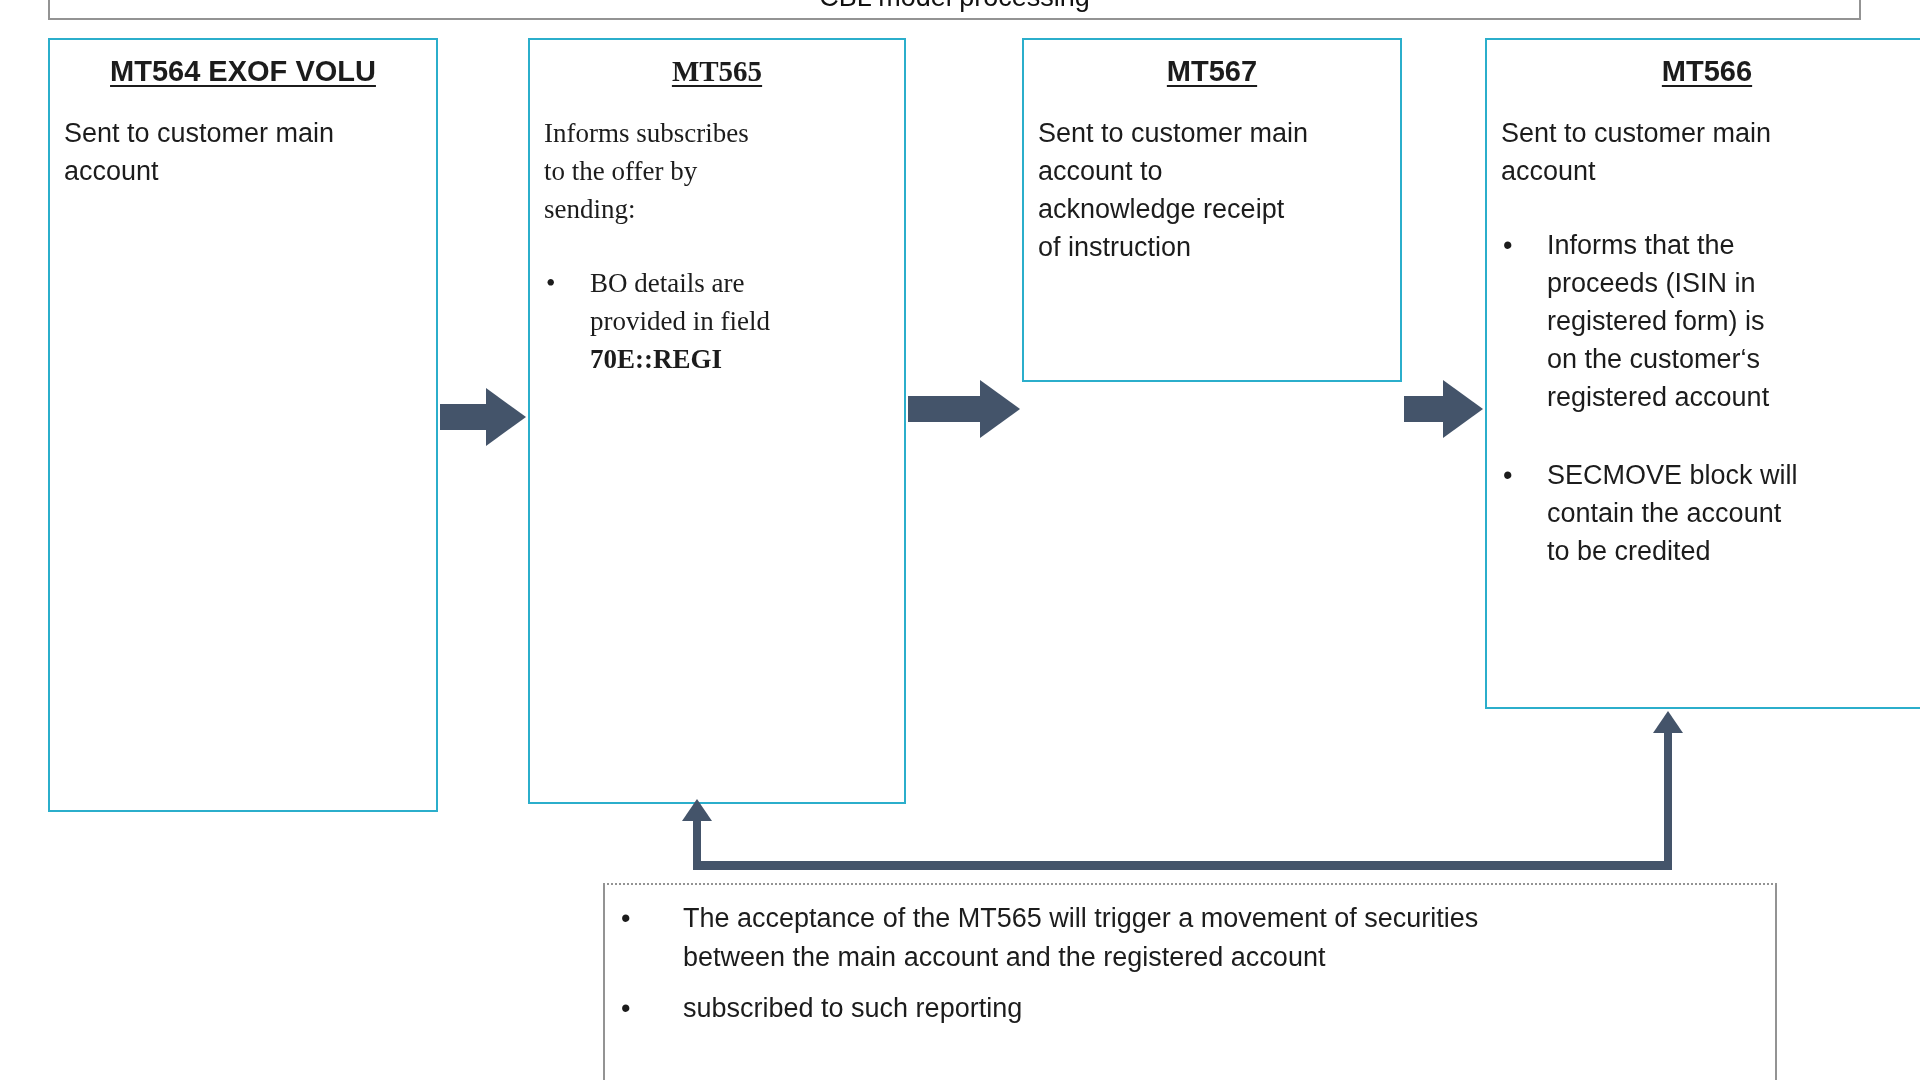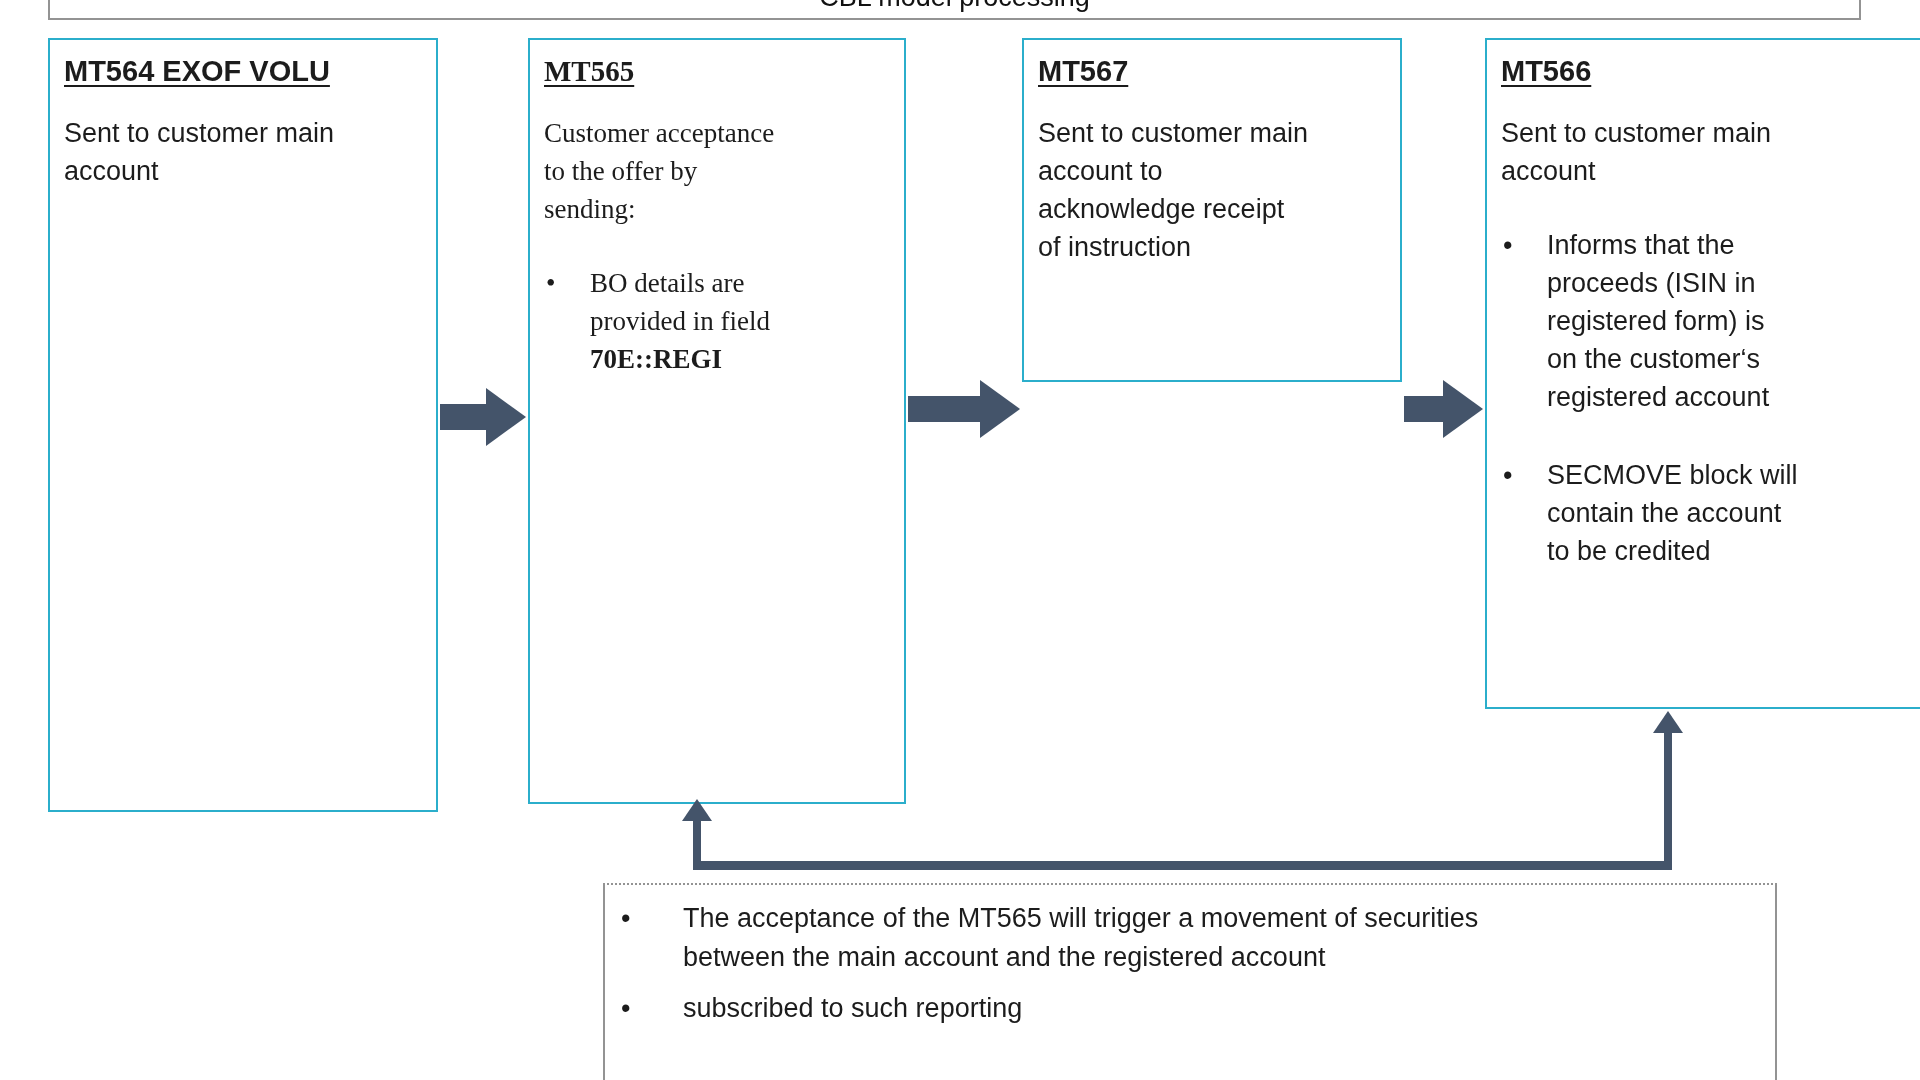--- a/index.html
+++ b/index.html
@@ -21,21 +21,21 @@
     border:2px solid var(--frame-border);
     display:flex;align-items:flex-end;justify-content:center;
     padding-bottom:5px;font-size:27px;color:#111;
   }
   
   .msg-box{
     position:absolute;border:2px solid var(--box-border);background:#fff;
     padding:10px 14px;font-size:27px;line-height:38px;
   }
   .msg-title{
-    text-align:left;font-weight:bold;font-size:29px;line-height:42px;
+    text-align:center;font-weight:bold;font-size:29px;line-height:42px;
     text-decoration:underline;text-underline-offset:4px;
   }
   .msg-intro{margin-top:22px;}
   .msg-box ul{list-style:none;margin-top:36px;}
   .msg-box li{position:relative;padding-left:46px;}
   .msg-box li + li{margin-top:40px;}
   .msg-box li::before{content:"\2022";position:absolute;left:2px;top:0;}
   .bold{font-weight:bold;}
   #box-mt564{left:48px;top:38px;width:390px;height:774px;}
   #box-mt565{left:528px;top:38px;width:378px;height:766px;font-family:Liberation Serif, serif;}
@@ -87,21 +87,21 @@
     <div class="msg-title">MT564 EXOF VOLU</div>
     <div class="msg-intro">
       <div>Sent to customer main</div>
       <div>account</div>
     </div>
   </div>
 
   <div class="msg-box" id="box-mt565">
     <div class="msg-title">MT565</div>
     <div class="msg-intro">
-      <div>Customer acceptance</div>
+      <div>Informs subscribes</div>
       <div>to the offer by</div>
       <div>sending:</div>
     </div>
     <ul>
       <li>
         <div>BO details are</div>
         <div>provided in field</div>
         <div class="bold">70E::REGI</div>
       </li>
     </ul>

